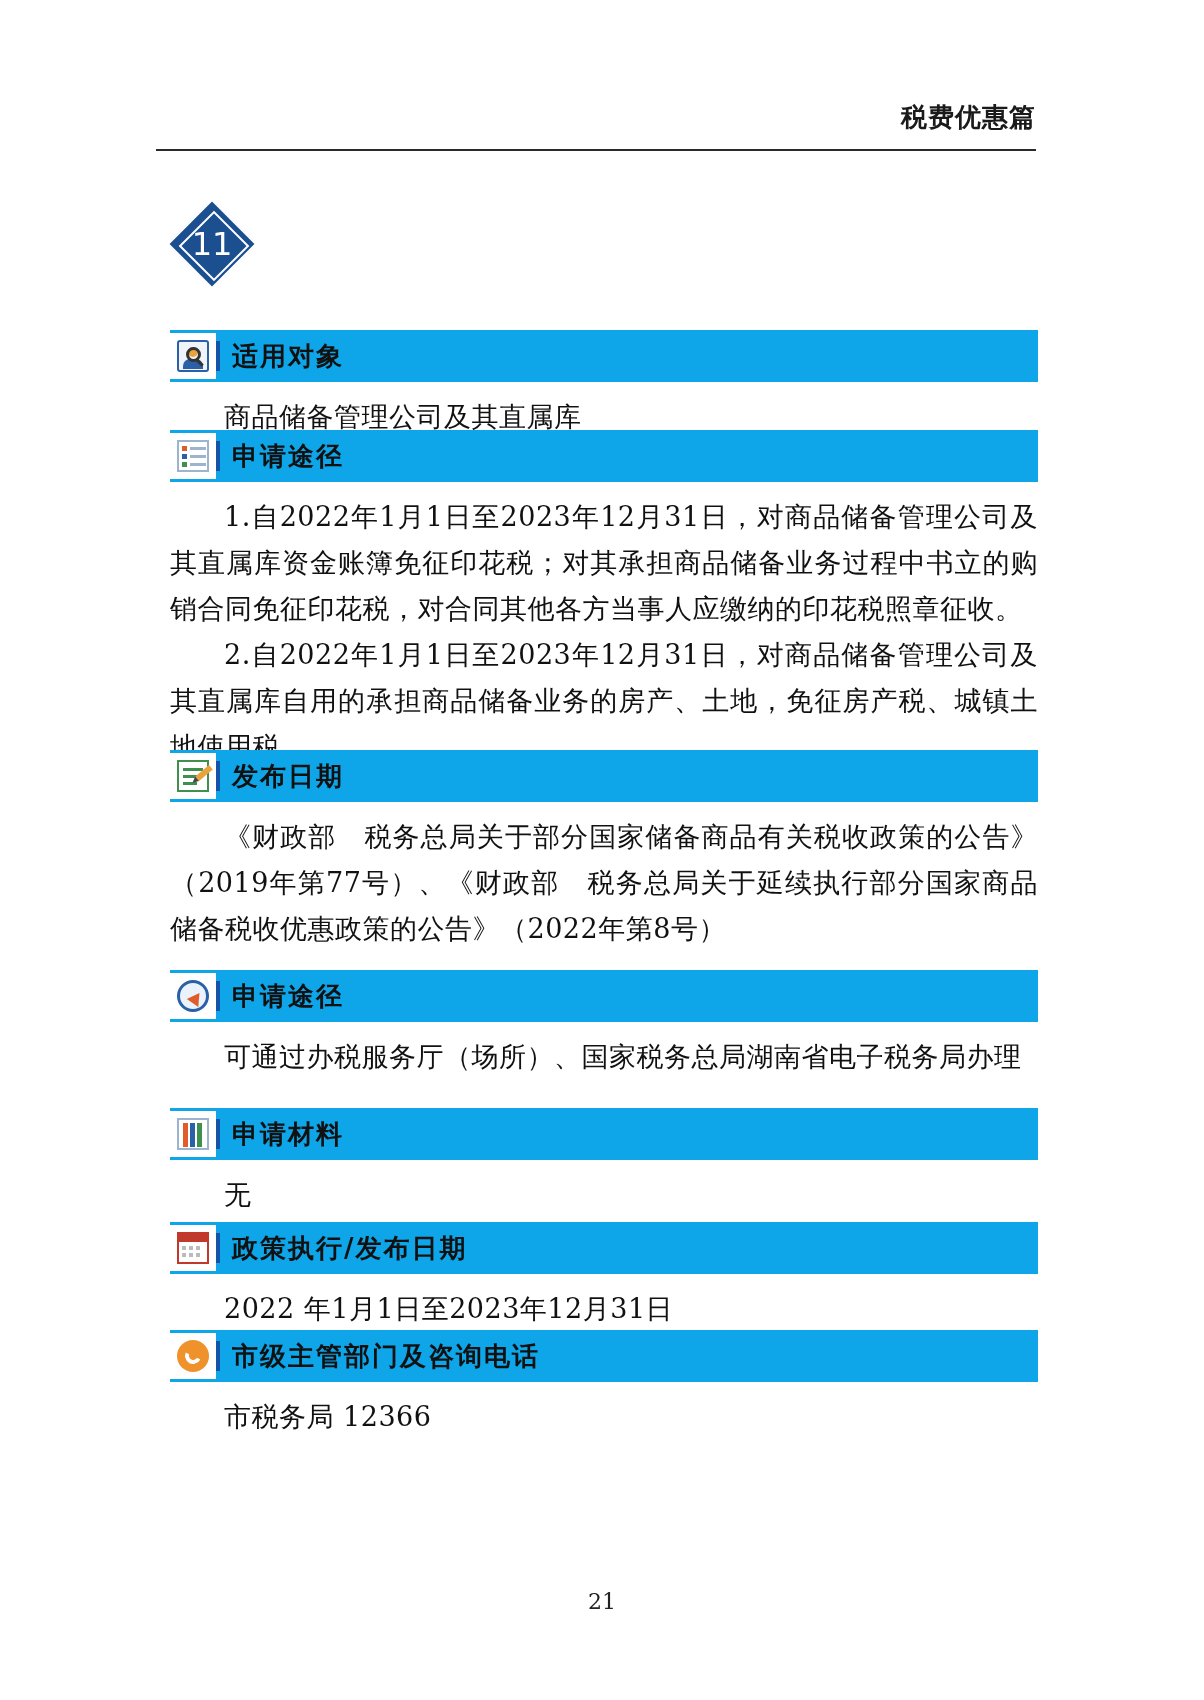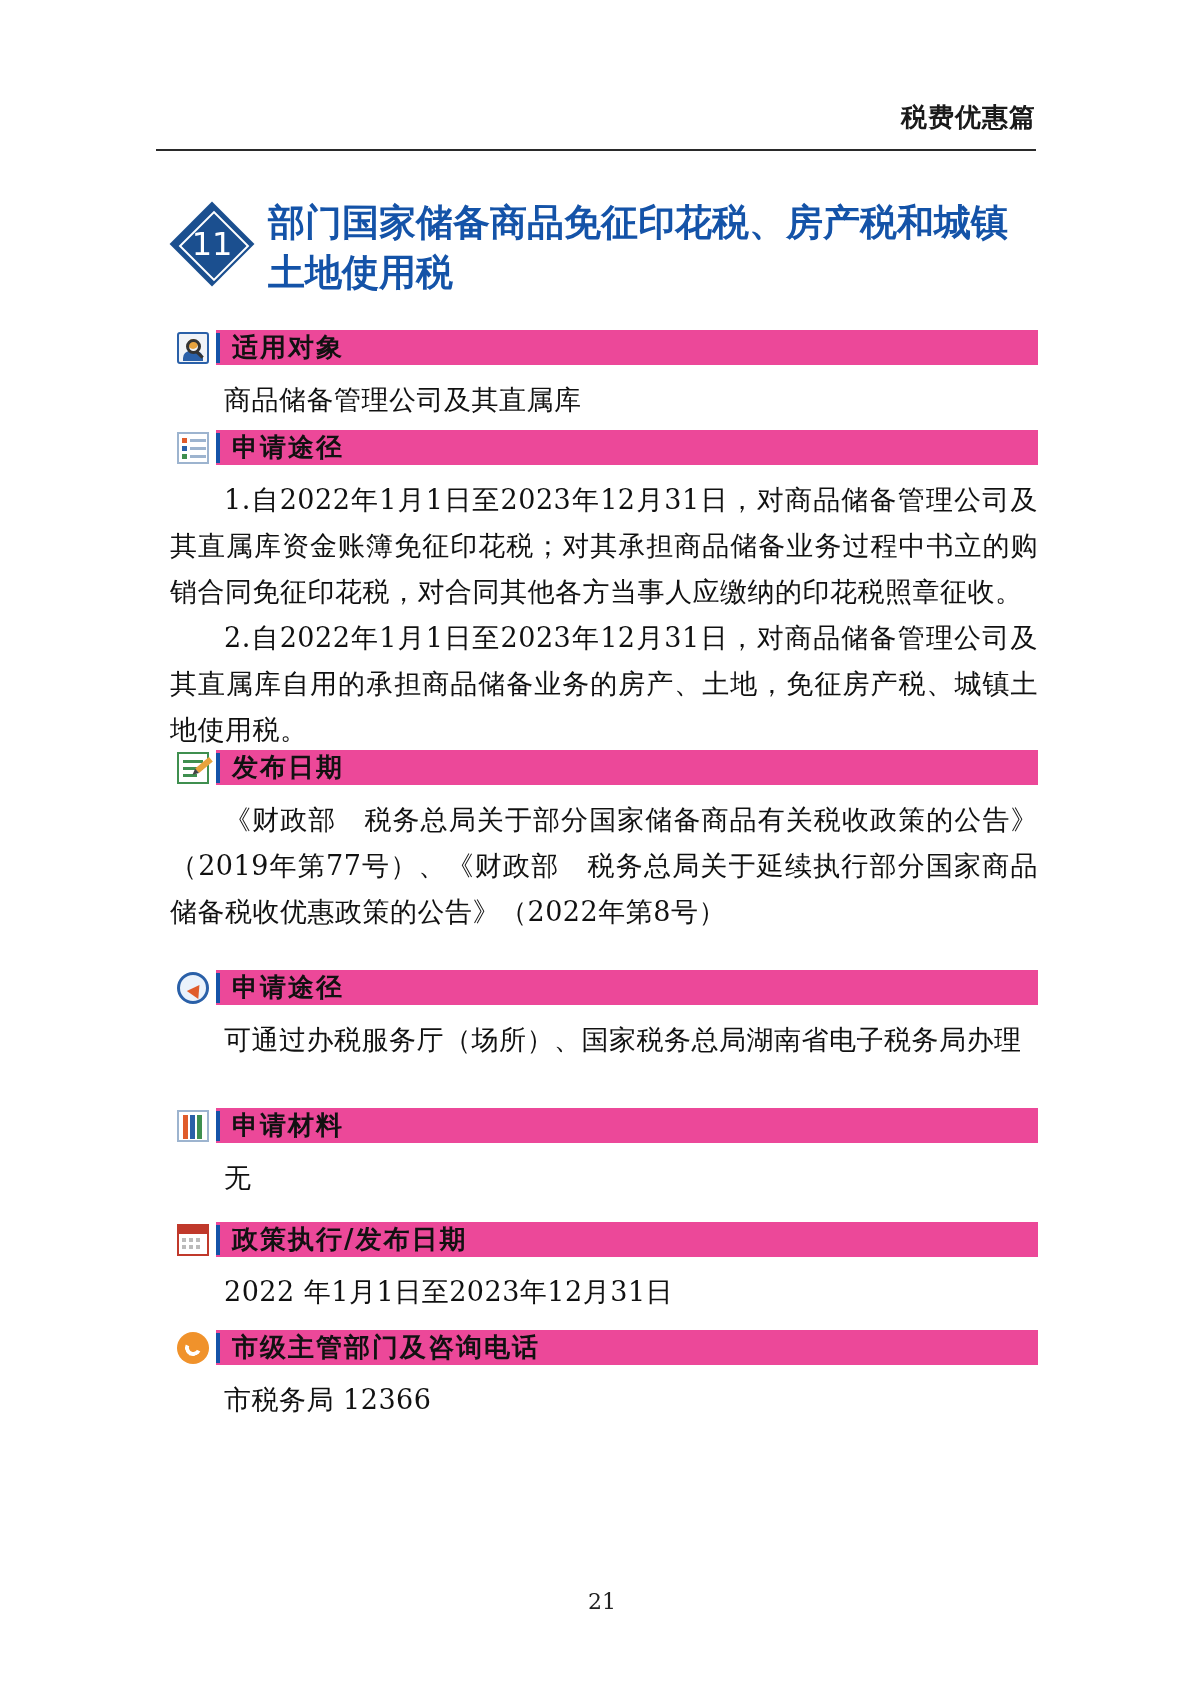--- a/index.html
+++ b/index.html
@@ -108,22 +108,22 @@
 
   
   .section {
     position: absolute;
     left: 170px;
     right: 166px;
   }
   .bar {
     display: flex;
     align-items: center;
-    background: #ec4899;
-    height: 35px;
+    background: #0ea5e9;
+    height: 52px;
   }
   .bar .ico {
     width: 46px;
     height: 46px;
     flex: 0 0 46px;
     position: relative;
     background: #ffffff;
   }
   .bar .sep {
     width: 4px;
@@ -366,21 +366,20 @@
     <div class="header-title">税费优惠篇</div>
     <div class="header-rule"></div>
   </div>
 
   <div class="title-block">
     <div class="num-badge">
       <div class="diamond-outer"></div>
       <div class="diamond-inner"></div>
       <div class="num-text">11</div>
     </div>
-    <div class="title-text">部门国家储备商品免征印花税、房产税和城镇土地使用税</div>
   </div>
 
   <div class="section" style="top:330px;">
     <div class="bar">
       <div class="ico">
         <div class="ico-inner icon-person"></div>
         <div class="magnifier"></div>
       </div>
       <div class="sep"></div>
       <div class="bar-label">适用对象</div>

